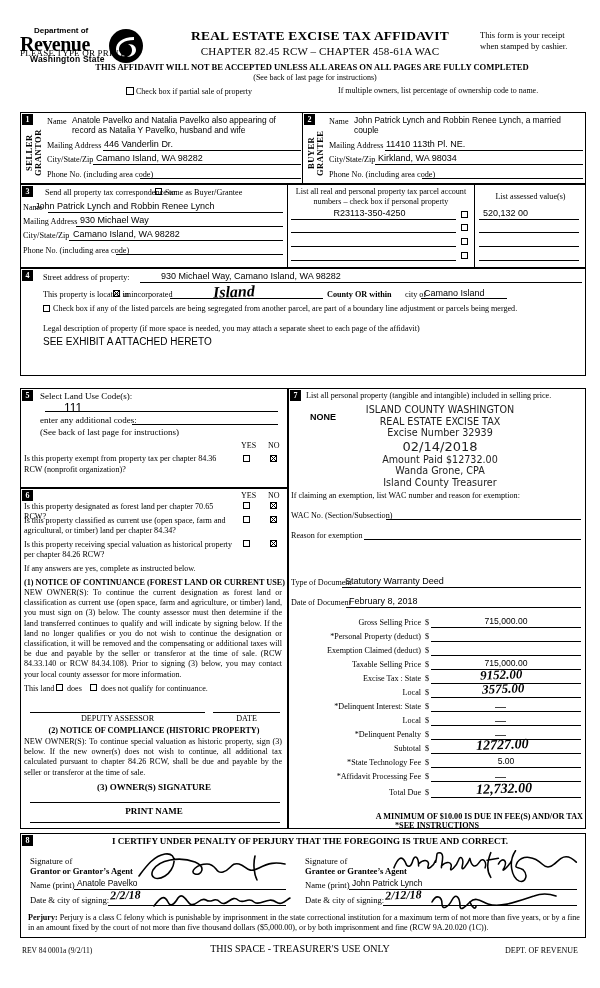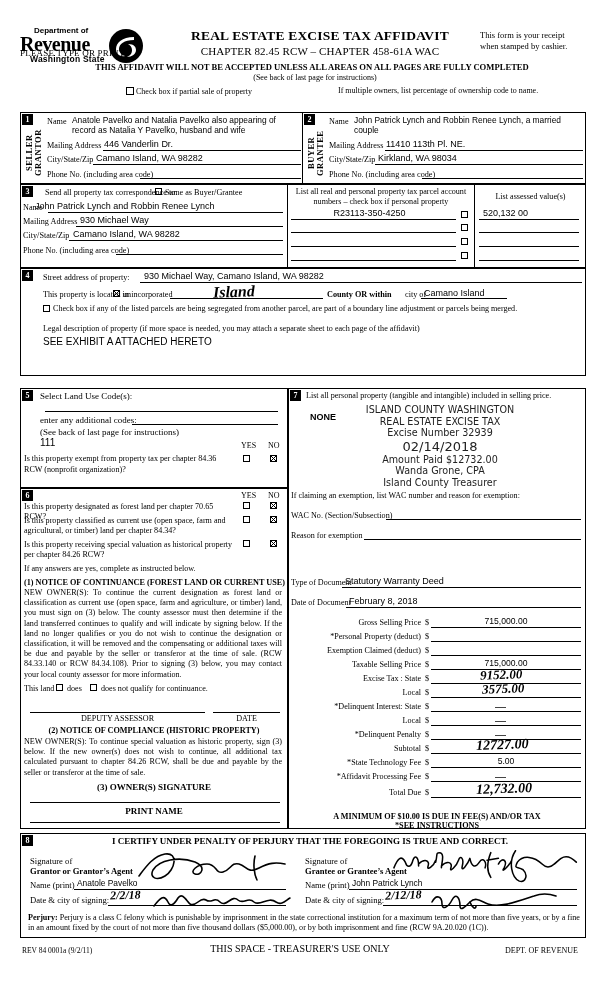--- a/index.html
+++ b/index.html
@@ -153,21 +153,21 @@
 
     <div class="uline" style="left:291px;top:260px;width:165px;"></div>
     <div class="cbox" style="left:461px;top:252px;"></div>
     <div class="uline" style="left:479px;top:260px;width:100px;"></div>
   </div>
 
   <div class="box" style="left:20px;top:268px;width:566px;height:108px;"></div>
   <div class="num" style="left:22px;top:270px;">4</div>
 
   <div class="lbl" style="left:43px;top:273px;">Street address of property:</div>
-  <div class="val" style="left:144px;top:271px;">930 Michael Way, Camano Island, WA  98282</div>
+  <div class="val" style="left:161px;top:271px;">930 Michael Way, Camano Island, WA  98282</div>
   <div class="uline" style="left:140px;top:282px;width:442px;"></div>
 
   <div class="lbl" style="left:43px;top:290px;">This property is located in</div>
   <div class="cbox x" style="left:113px;top:290px;"></div>
   <div class="lbl" style="left:123px;top:290px;">unincorporated</div>
   <div class="hand" style="position:absolute;left:213px;top:283px;font-size:16px;">Island</div>
   <div class="uline" style="left:170px;top:298px;width:153px;"></div>
   <div class="lblb" style="left:327px;top:290px;">County OR  within</div>
   <div class="lbl" style="left:405px;top:290px;">city of</div>
   <div class="val" style="left:424px;top:288px;">Camano Island</div>
@@ -175,21 +175,21 @@
 
   <div class="cbox" style="left:43px;top:305px;"></div>
   <div class="txt" style="left:53px;top:304px;width:520px;">Check box if any of the listed parcels are being segregated from another parcel, are part of a boundary line adjustment or parcels being merged.</div>
 
   <div class="txt" style="left:43px;top:324px;width:520px;">Legal description of property (if more space is needed, you may attach a separate sheet to each page of the affidavit)</div>
   <div class="val" style="left:43px;top:336px;font-size:10px;">SEE EXHIBIT A ATTACHED HERETO</div>
 
   <div class="box" style="left:20px;top:388px;width:268px;height:100px;"></div>
   <div class="num" style="left:22px;top:390px;">5</div>
   <div class="lbl" style="left:40px;top:391px;font-size:9px;">Select Land Use Code(s):</div>
-  <div class="val" style="left:40px;top:401px;font-size:10px;margin-top:36px;">111</div>
+  <div class="val" style="left:64px;top:401px;font-size:12px;">111</div>
   <div class="uline" style="left:45px;top:411px;width:233px;"></div>
   <div class="lbl" style="left:40px;top:415px;font-size:9px;">enter any additional codes:</div>
   <div class="uline" style="left:132px;top:424px;width:146px;"></div>
   <div class="lbl" style="left:40px;top:427px;font-size:9px;">(See back of last page for instructions)</div>
   <div class="lbl" style="left:241px;top:441px;font-size:8px;">YES</div>
   <div class="lbl" style="left:268px;top:441px;font-size:8px;">NO</div>
   <div class="txt" style="left:24px;top:454px;width:205px;line-height:10.5px;">Is this property exempt from property tax per chapter 84.36 RCW (nonprofit organization)?</div>
   <div class="cbox" style="left:243px;top:455px;"></div>
   <div class="cbox x" style="left:270px;top:455px;"></div>
 
@@ -318,21 +318,21 @@
     <div class="txt" style="left:425px;top:772px;">$</div>
     <div class="val" style="left:495px;top:770px;font-size:11px;">—</div>
     <div class="uline" style="left:431px;top:781px;width:150px;"></div>
 
     <div class="txt" style="left:291px;top:788px;width:130px;text-align:right;">Total Due</div>
     <div class="txt" style="left:425px;top:788px;">$</div>
     <div class="hand" style="position:absolute;left:476px;top:781px;font-size:14px;">12,732.00</div>
     <div class="uline" style="left:431px;top:797px;width:150px;"></div>
   </div>
 
-  <div class="txt bold ctr" style="left:291px;top:812px;width:292px;font-size:8.2px;">A MINIMUM OF $10.00 IS DUE IN FEE(S) AND/OR TAX</div>
+  <div class="txt bold ctr" style="left:291px;top:812px;width:292px;font-size:8.2px;text-align:right;">A MINIMUM OF $10.00 IS DUE IN FEE(S) AND/OR TAX</div>
   <div class="txt bold ctr" style="left:291px;top:821px;width:292px;font-size:8.2px;">*SEE INSTRUCTIONS</div>
 
   <div class="box" style="left:20px;top:833px;width:566px;height:105px;"></div>
   <div class="num" style="left:22px;top:835px;">8</div>
   <div class="txt bold ctr" style="left:60px;top:836px;width:500px;font-size:9px;">I CERTIFY UNDER PENALTY OF PERJURY THAT THE FOREGOING IS TRUE AND CORRECT.</div>
 
   <div class="txt" style="left:30px;top:856px;font-size:8.6px;">Signature of</div>
   <div class="txt bold" style="left:30px;top:866px;font-size:8.6px;">Grantor or Grantor’s Agent</div>
   <svg class="ink" viewBox="0 0 160 34" style="left:135px;top:850px;width:160px;height:34px;">
     <path d="M4 26 C10 18, 18 6, 30 4 C44 2, 40 20, 30 26 C22 31, 14 28, 18 20 C24 10, 44 6, 60 12 C72 17, 66 26, 60 24 C54 22, 62 14, 72 14 C82 14, 80 24, 88 22 C96 20, 96 12, 104 14 C112 16, 112 24, 124 18 C134 13, 140 12, 150 14"></path>

